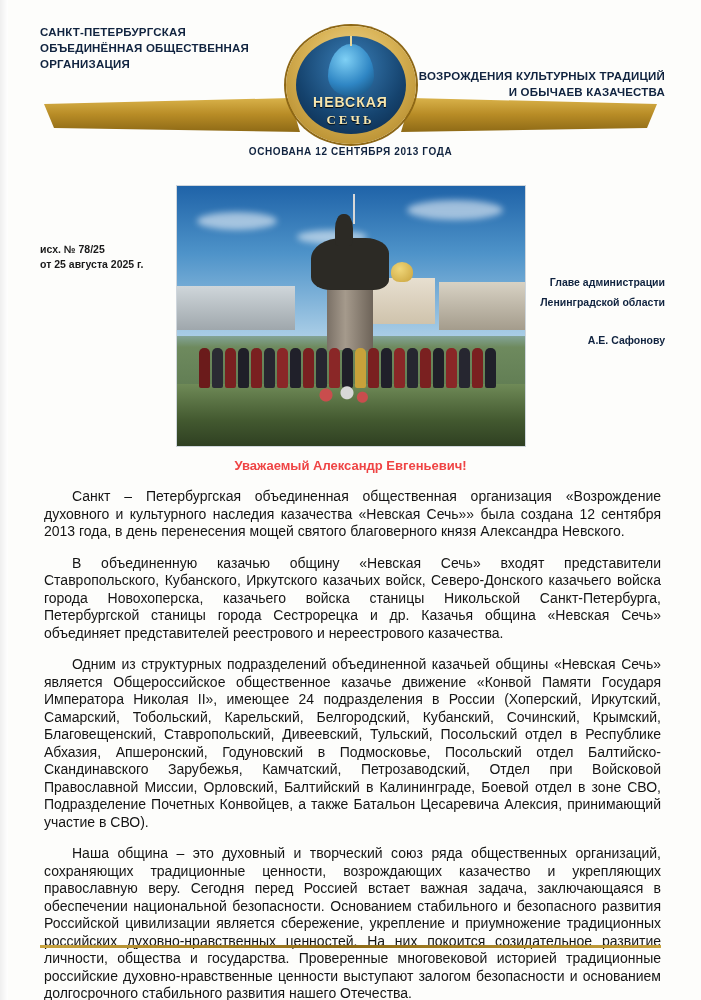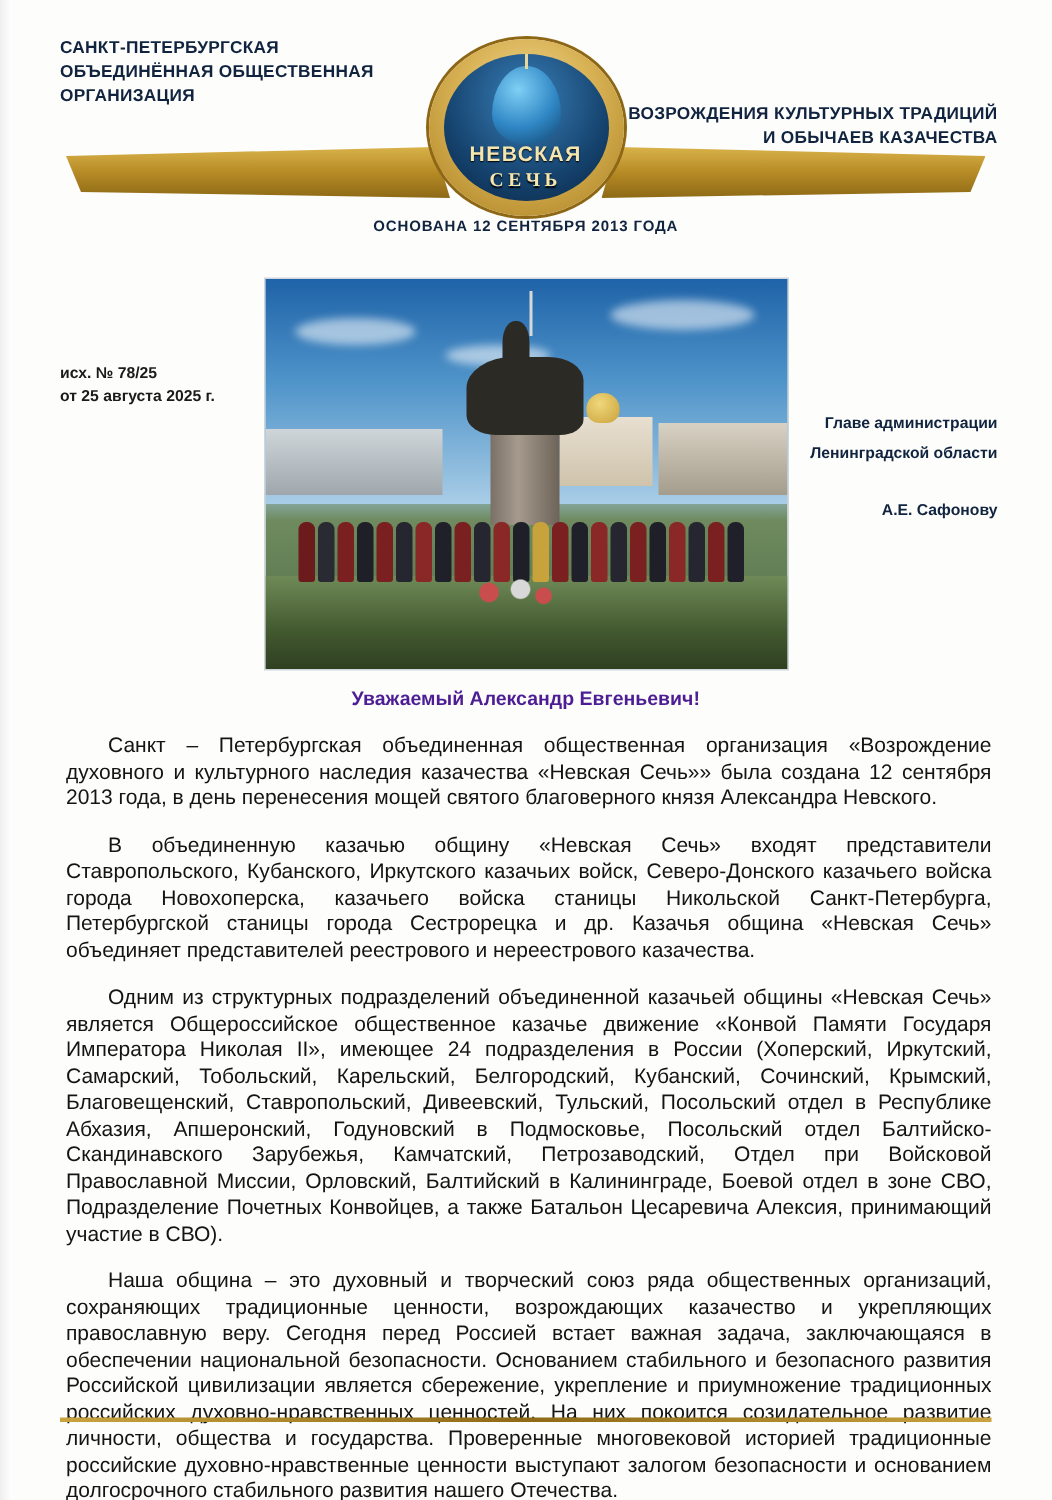--- a/index.html
+++ b/index.html
@@ -315,21 +315,21 @@
 
   
   .salutation {
     position: absolute;
     left: 0;
     right: 0;
     top: 458px;
     text-align: center;
     font-size: 13px;
     font-weight: bold;
-    color: #4c1d95;
+    color: #ef4444;
   }
   .body {
     position: absolute;
     left: 44px;
     right: 40px;
     top: 488px;
   }
   .body p {
     margin: 0 0 14px 0;
     font-size: 14px;

